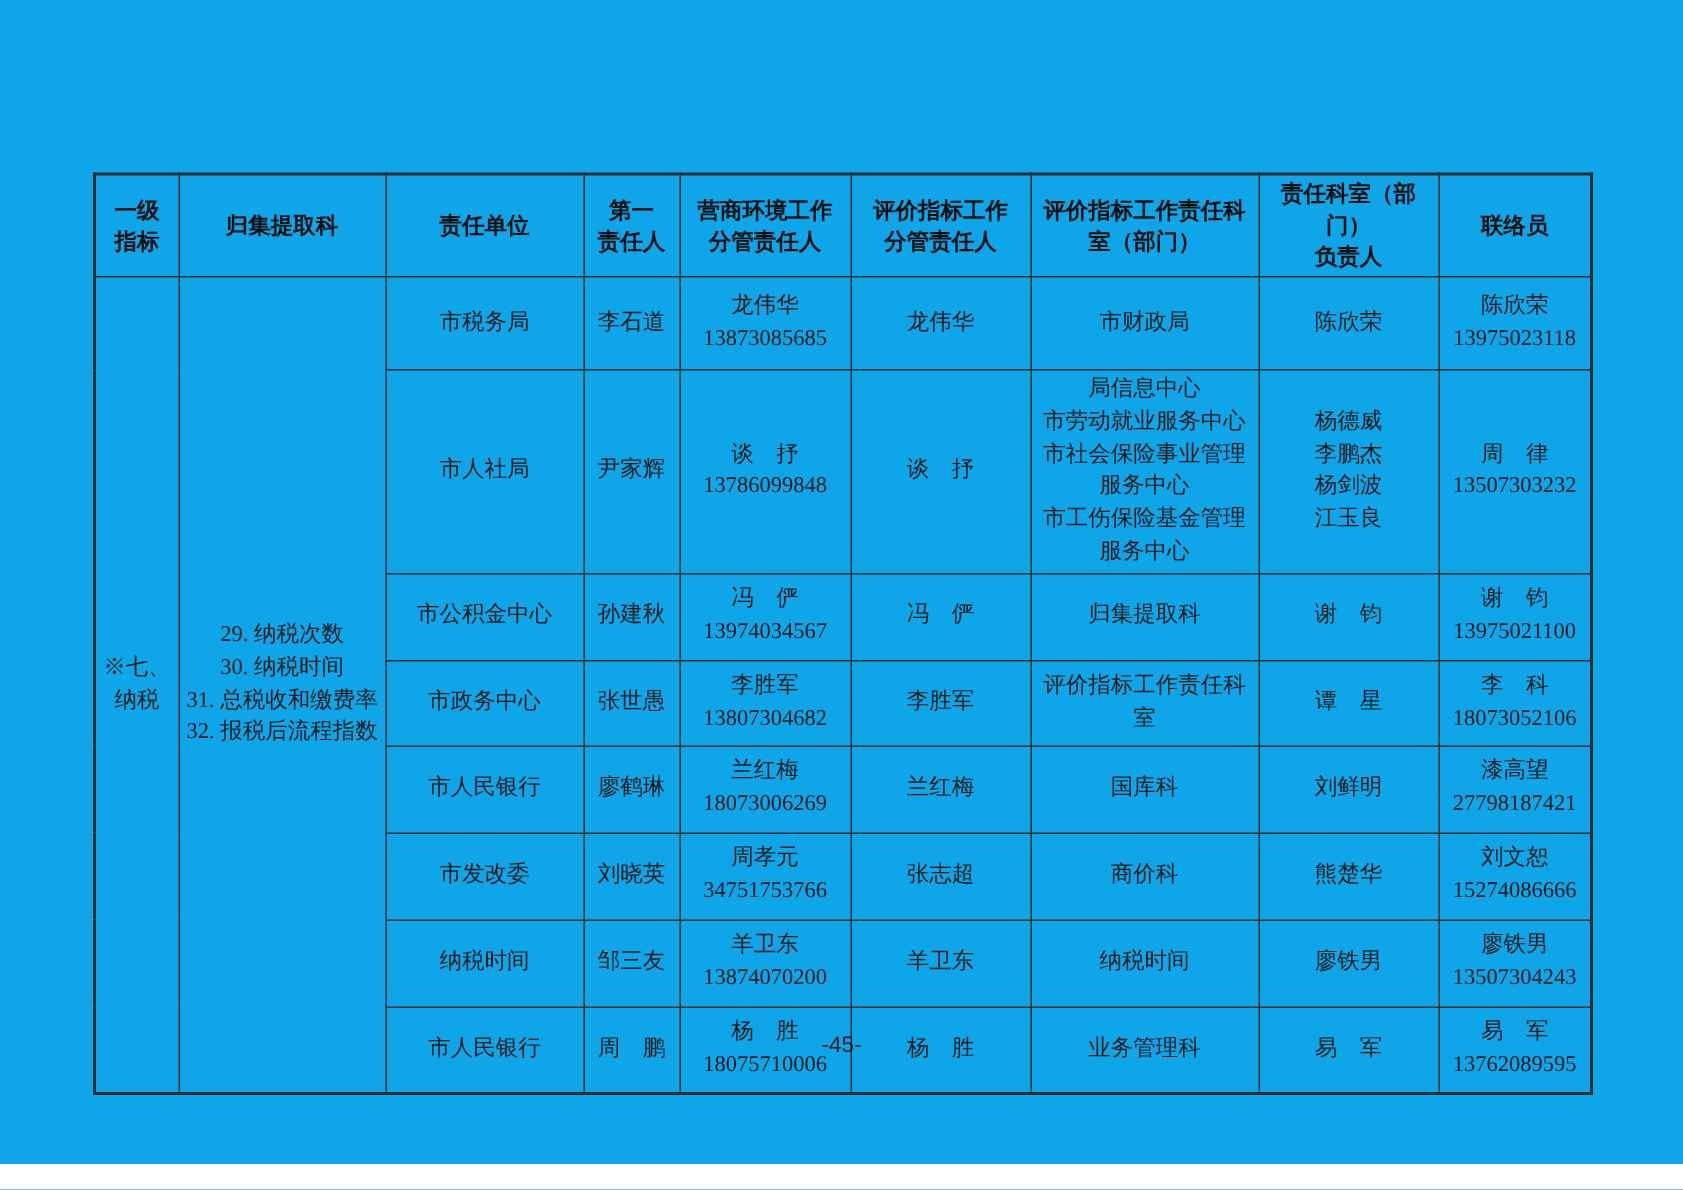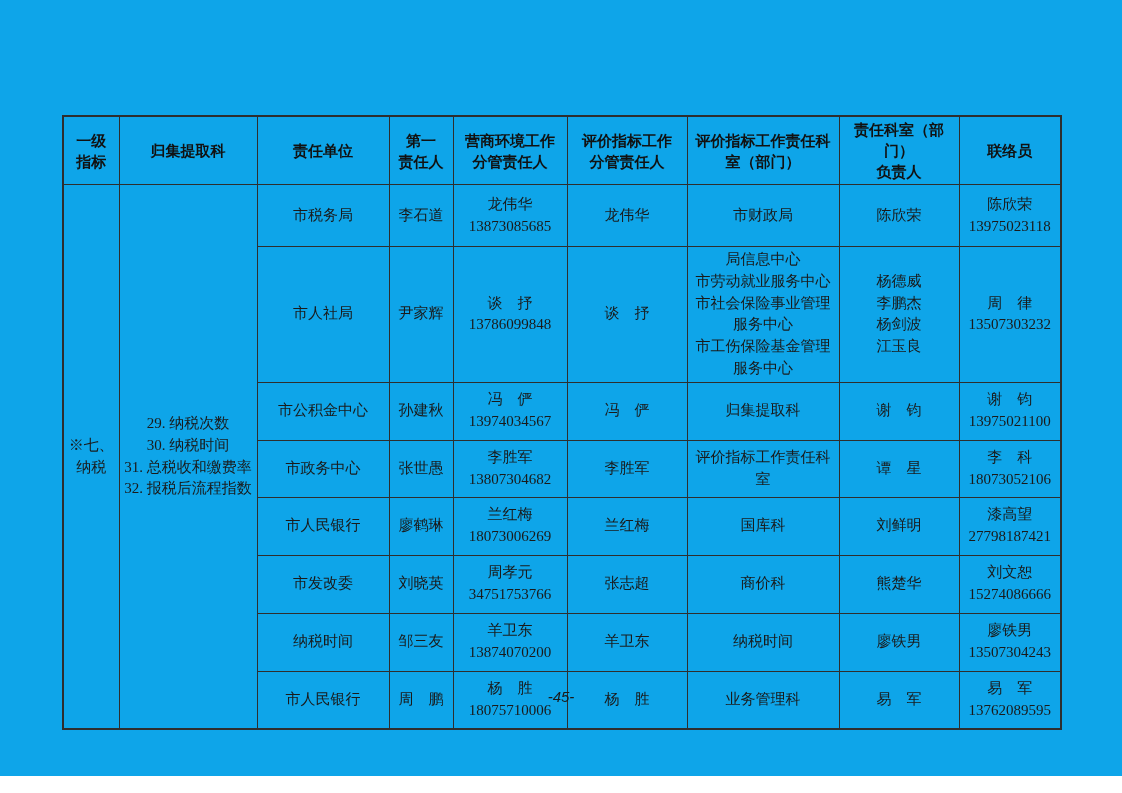--- a/index.html
+++ b/index.html
@@ -63,21 +63,20 @@
   }
   .page-number{
     position:absolute;
     left:0;
     top:688px;
     width:100%;
     text-align:center;
     font-size:15px;
     font-family:"Liberation Sans", sans-serif;
     color:#1a1a1a;
-    font-style:italic;
   }
 </style>
 </head>
 <body>
 
 <div class="page">
 
   <table class="indicator-table">
     <colgroup>
       <col style="width:56px">

